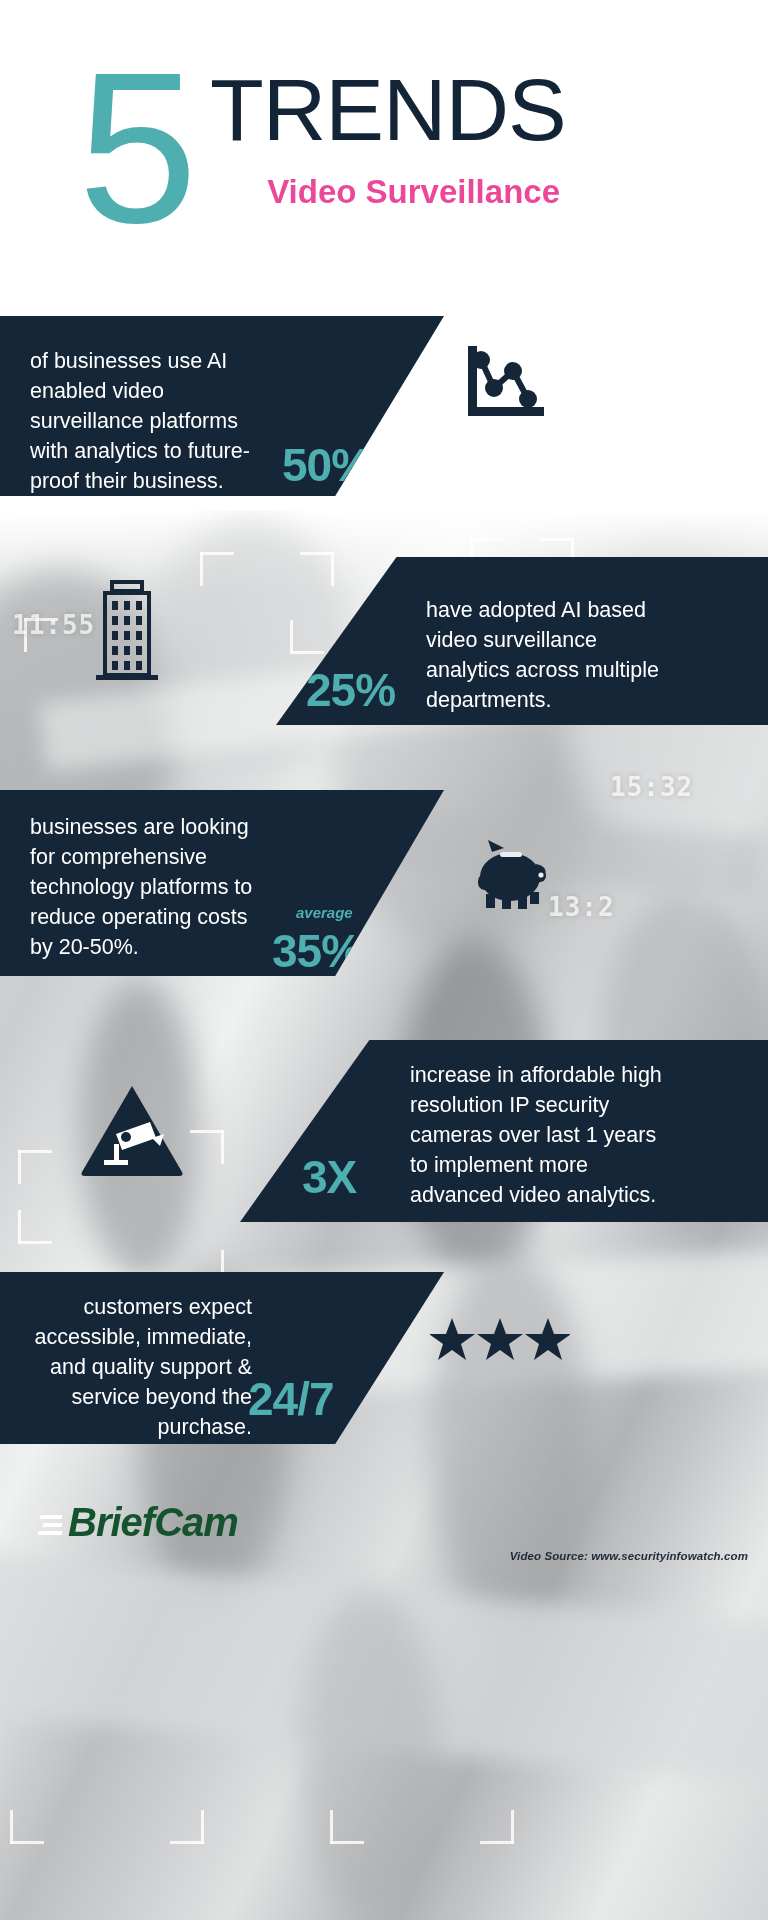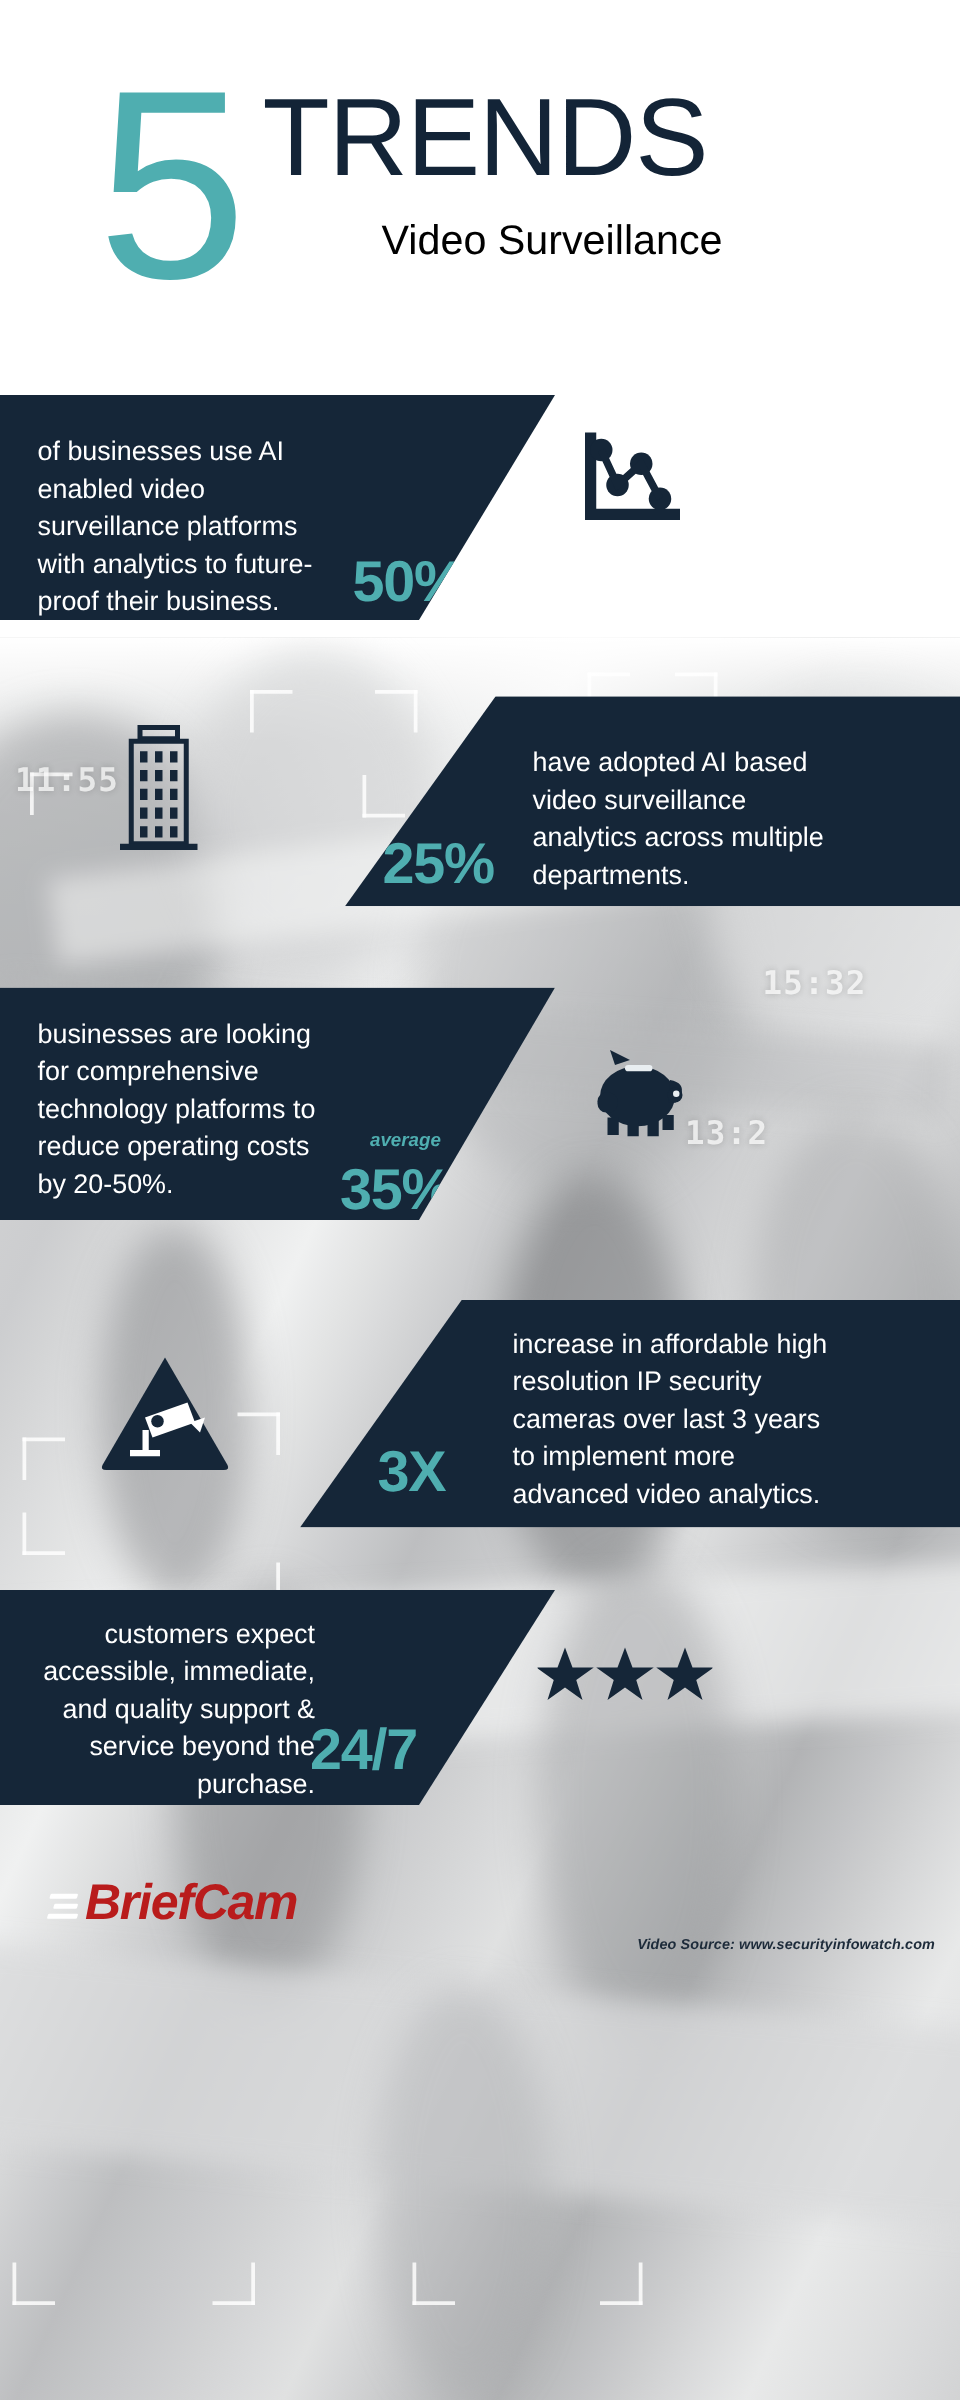--- a/index.html
+++ b/index.html
@@ -45,23 +45,23 @@
     font-size:215px; line-height:200px; font-weight:400;
     color:#4FAEB0; font-family:"Liberation Sans", sans-serif;
     letter-spacing:-6px;
   }
   #trends-word{
     position:absolute; left:210px; top:64px;
     font-size:88px; line-height:92px; font-weight:400; letter-spacing:-1px;
     color:#132437; font-family:"Liberation Sans", sans-serif;
   }
   #subtitle{
-    position:absolute; left:206px; top:168px; width:372px;
-    font-size:33px; line-height:48px; font-weight:400;
-    color:#000000; text-align:right;
+    position:absolute; left:188px; top:168px; width:372px;
+    font-size:33px; line-height:48px; font-weight:700;
+    color:#ec4899; text-align:right;
   }
   #subtitle span{ display:block; }
 
   
   .panel{ position:absolute; background:#152638; z-index:4;padding-left:28px; }
   .panel.left  { left:0;  clip-path:polygon(0 0, 100% 0, 75.5% 100%, 0 100%); }
   .panel.right { right:0; clip-path:polygon(24.5% 0, 100% 0, 100% 100%, 0 100%); }
 
   .copy{ position:absolute; color:#ffffff; font-size:21.5px; line-height:30px; }
   .bignum{ position:absolute; color:#4FAEB0; font-weight:700; letter-spacing:-1px; }
@@ -94,21 +94,21 @@
   #icon-graph   { left:458px; top:338px; width:96px; height:96px; }
   #icon-building{ left:92px;  top:578px; width:72px; height:110px; }
   #icon-piggy   { left:470px; top:836px; width:82px; height:82px; }
   #icon-camera  { left:78px;  top:1082px;width:108px;height:96px; }
   #icon-stars   { left:430px; top:1316px;width:140px;height:44px; }
 
   
   #footer{ position:absolute; left:0; top:1444px; width:768px; height:176px; z-index:4; }
   #logo{
     position:absolute; left:38px; top:56px;
-    font-size:40px; font-weight:700; font-style:italic; color:#b91c1c;
+    font-size:40px; font-weight:700; font-style:italic; color:#14532d;
     letter-spacing:-1px; display:flex; align-items:center; gap:4px;
   }
   #logo-mark{ display:inline-block; width:26px; height:26px; position:relative; }
   #logo-mark i{ position:absolute; background:#fff; height:4px; border-radius:1px; transform:skewX(-16deg); }
   #logo-mark i:nth-child(1){ top:5px;  left:2px;  width:22px; }
   #logo-mark i:nth-child(2){ top:13px; left:5px;  width:19px; }
   #logo-mark i:nth-child(3){ top:21px; left:0px;  width:24px; }
   #datasource{
     position:absolute; right:20px; top:106px;
     font-size:11.5px; font-style:italic; font-weight:700;
@@ -270,21 +270,21 @@
     <rect x="48" y="60" width="9" height="13" fill="#152638"></rect>
     <rect x="60" y="56" width="9" height="12" fill="#152638"></rect>
     <path d="M66 28 q12 2 9 12 q-2 8 -10 6" fill="#152638"></path>
     <circle cx="70" cy="40" r="6" fill="#152638"></circle>
     <circle cx="71" cy="39" r="2.6" fill="#e9eef1"></circle>
     <rect x="30" y="16" width="22" height="5" rx="2.5" fill="#e9eef1"></rect>
   </svg>
 </div>
 
 <div class="panel right" id="panel-4">
-  <div class="copy">increase in affordable high resolution IP security cameras over last 3 years to implement more advanced video analytics.</div>
+  <div class="copy">increase in affordable high resolution IP security cameras over last 1 years to implement more advanced video analytics.</div>
   <div class="bignum">3X</div>
 </div>
 <div class="icon" id="icon-camera">
   <svg viewBox="0 0 108 96" width="108" height="96">
     <path d="M54 4 L104 90 Q106 94 101 94 L7 94 Q2 94 4 90 Z" fill="#152638"></path>
     <g fill="#ffffff">
       <path d="M38 52 L72 40 L78 56 L44 68 Z"></path>
       <path d="M74 56 L86 52 L82 64 Z"></path>
       <rect x="36" y="62" width="5" height="20"></rect>
       <rect x="26" y="78" width="24" height="5"></rect>

